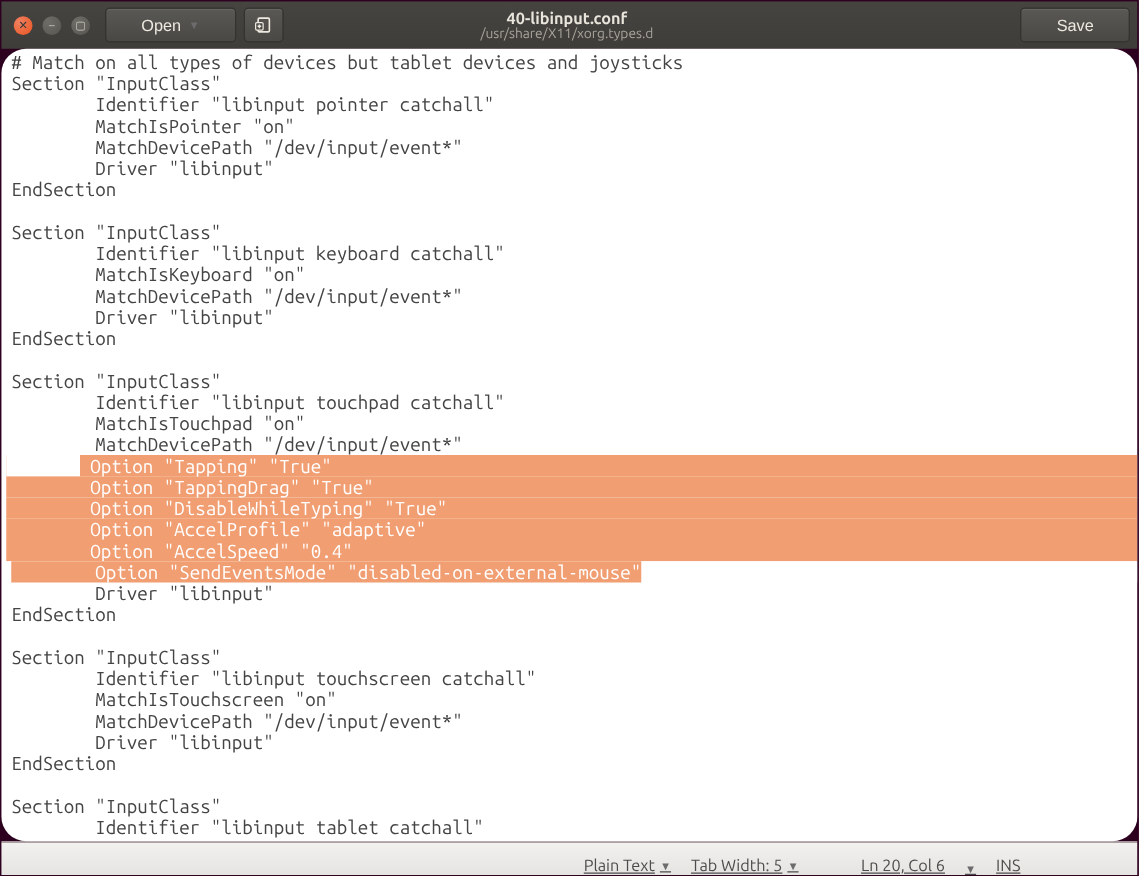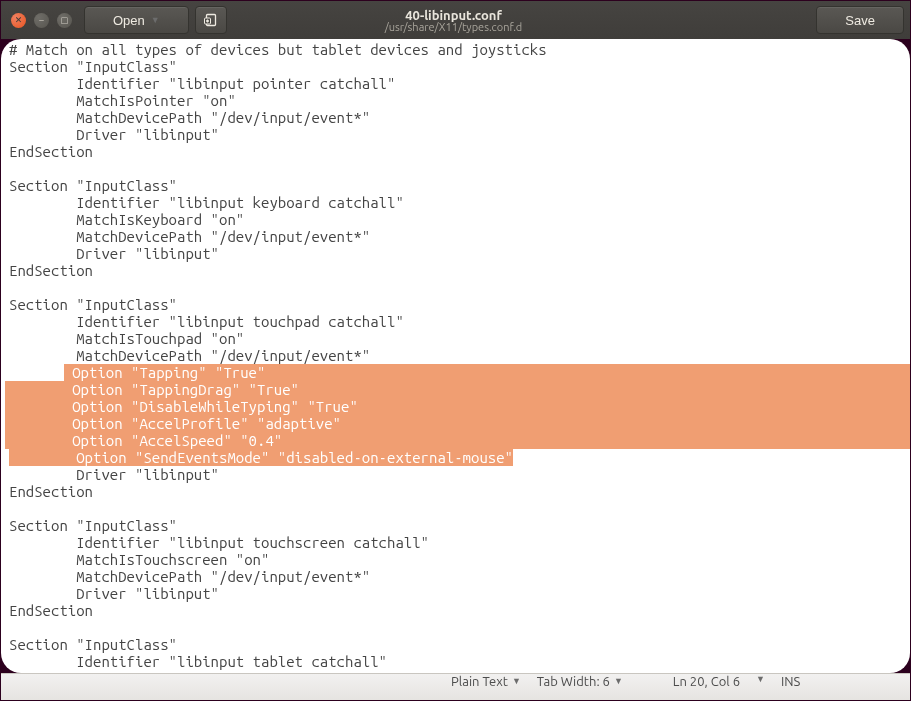--- a/index.html
+++ b/index.html
@@ -80,25 +80,26 @@
     background: #f09e72;
     color: #ffffff;
   }
 
   
   .statusbar {
     height: 27px;
     background: linear-gradient(to bottom, #f2f1f0, #e6e4e1);
     border-top: 1px solid #c9c6c0;
     display: flex;
-    align-items: flex-start;
+    align-items: flex-end;
     font-size: 13px;
     color: #4c4c4c;
-    padding: 0 10px;
+    padding: 0 26px;
     gap: 4px;
+    text-decoration: underline;
   }
   .sb-item { display:flex; align-items:center; gap:4px; padding: 0 6px; cursor: pointer; }
   .sb-spacer-left { flex: 0 0 430px; }
   .sb-spacer-m { width: 30px; }
   .caret { font-size: 9px; color:#6c6c6c; }
 </style>
 </head>
 <body>
 
 <div class="headerbar">
@@ -116,38 +117,38 @@
   <button class="hb-btn icon-only">
     <svg width="14" height="14" viewBox="0 0 14 14">
       <rect x="2.5" y="1.5" width="9" height="11" rx="1" fill="none" stroke="#eeeae1" stroke-width="1.3"></rect>
       <rect x="0.5" y="5" width="6" height="6" rx="1" fill="#4a4844" stroke="#eeeae1" stroke-width="1"></rect>
       <path d="M3.5 6.5v3M2 8h3" stroke="#eeeae1" stroke-width="1.3"></path>
     </svg>
   </button>
 
   <div class="title-block">
     <div class="title-main">40-libinput.conf</div>
-    <div class="title-sub">/usr/share/X11/types.conf.d</div>
+    <div class="title-sub">/usr/share/X11/xorg.types.d</div>
   </div>
 
   <button class="hb-btn hb-right">
     <span>Save</span>
   </button>
 </div>
 
 <div class="editor" id="editor"><div class="line"># Match on all types of devices but tablet devices and joysticks</div><div class="line">Section "InputClass"</div><div class="line">        Identifier "libinput pointer catchall"</div><div class="line">        MatchIsPointer "on"</div><div class="line">        MatchDevicePath "/dev/input/event*"</div><div class="line">        Driver "libinput"</div><div class="line">EndSection</div><div class="line"> </div><div class="line">Section "InputClass"</div><div class="line">        Identifier "libinput keyboard catchall"</div><div class="line">        MatchIsKeyboard "on"</div><div class="line">        MatchDevicePath "/dev/input/event*"</div><div class="line">        Driver "libinput"</div><div class="line">EndSection</div><div class="line"> </div><div class="line">Section "InputClass"</div><div class="line">        Identifier "libinput touchpad catchall"</div><div class="line">        MatchIsTouchpad "on"</div><div class="line">        MatchDevicePath "/dev/input/event*"</div><div class="hl" style="padding-left: 0px;"><span class="indent">       </span><span> Option "Tapping" "True"</span></div><div class="hl">        Option "TappingDrag" "True"</div><div class="hl">        Option "DisableWhileTyping" "True"</div><div class="hl">        Option "AccelProfile" "adaptive"</div><div class="hl">        Option "AccelSpeed" "0.4"</div><div class="hl-last"><span class="seg">        Option "SendEventsMode" "disabled-on-external-mouse"</span></div><div class="line">        Driver "libinput"</div><div class="line">EndSection</div><div class="line"> </div><div class="line">Section "InputClass"</div><div class="line">        Identifier "libinput touchscreen catchall"</div><div class="line">        MatchIsTouchscreen "on"</div><div class="line">        MatchDevicePath "/dev/input/event*"</div><div class="line">        Driver "libinput"</div><div class="line">EndSection</div><div class="line"> </div><div class="line">Section "InputClass"</div><div class="line">        Identifier "libinput tablet catchall"</div></div>
 
 <div class="statusbar">
   <div class="sb-spacer-left"></div>
   <div class="sb-item">
     <span>Plain Text</span>
     <span class="caret">▼</span>
   </div>
   <div class="sb-item">
-    <span>Tab Width: 6</span>
+    <span>Tab Width: 5</span>
     <span class="caret">▼</span>
   </div>
   <div class="sb-spacer-m"></div>
   <div class="sb-item">
     <span>Ln 20, Col 6</span>
   </div>
   <div class="sb-item">
     <span class="caret">▼</span>
   </div>
   <div class="sb-item">

